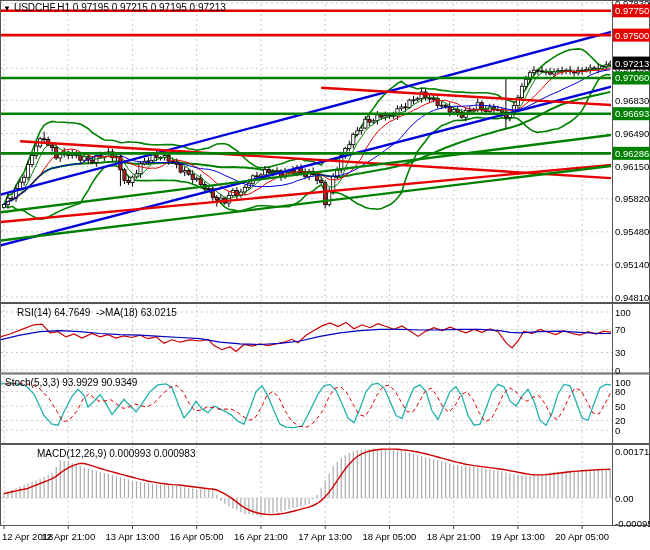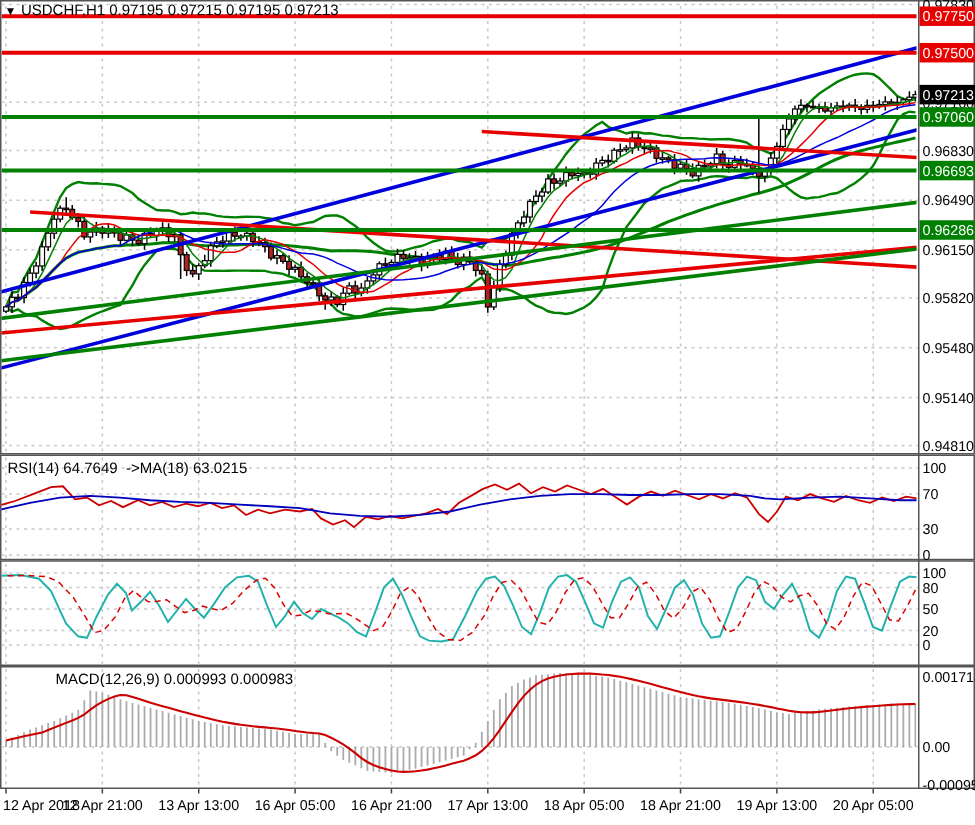--- a/index.html
+++ b/index.html
@@ -1,30 +1,31 @@
 <!DOCTYPE html>
 <html><head>
 <meta charset="utf-8">
 <style>
   html,body{margin:0;padding:0;background:#888;}
   #win{position:relative;width:650px;height:550px;background:#fff;font-family:"Liberation Sans",sans-serif;overflow:hidden;}
   svg{position:absolute;left:0;top:0;}
   .lbl{position:absolute;color:#000;font-size:10px;white-space:pre;z-index:5;}
   #title{left:3px;top:2px;}
   #title .arr{font-size:8px;margin-right:3px;}
-  #rsiLbl{left:5px;top:307px;}
+  #rsiLbl{left:17px;top:307px;}
   #stochLbl{left:5px;top:377px;}
   #macdLbl{left:5px;top:448px;padding-left:32px;}
 </style>
 </head>
 <body>
 
 <div id="win">
   <div id="title" class="lbl"><span class="arr">▼</span><span>USDCHF,H1</span> <span>0.97195 0.97215 0.97195 0.97213</span></div>
   <div id="rsiLbl" class="lbl">RSI(14) 64.7649  -&gt;MA(18) 63.0215</div>
+  <div id="stochLbl" class="lbl">Stoch(5,3,3) 93.9929 90.9349</div>
   <div id="macdLbl" class="lbl">MACD(12,26,9) 0.000993 0.000983</div>
   <svg id="cv" width="650" height="550" xmlns="http://www.w3.org/2000/svg">
       <defs>
         <clipPath id="clipMain">
           <rect x="1" y="3" width="610" height="299"></rect>
         </clipPath>
         <clipPath id="clipRsi">
           <rect x="1" y="305" width="610" height="67"></rect>
         </clipPath>
         <clipPath id="clipSto">

